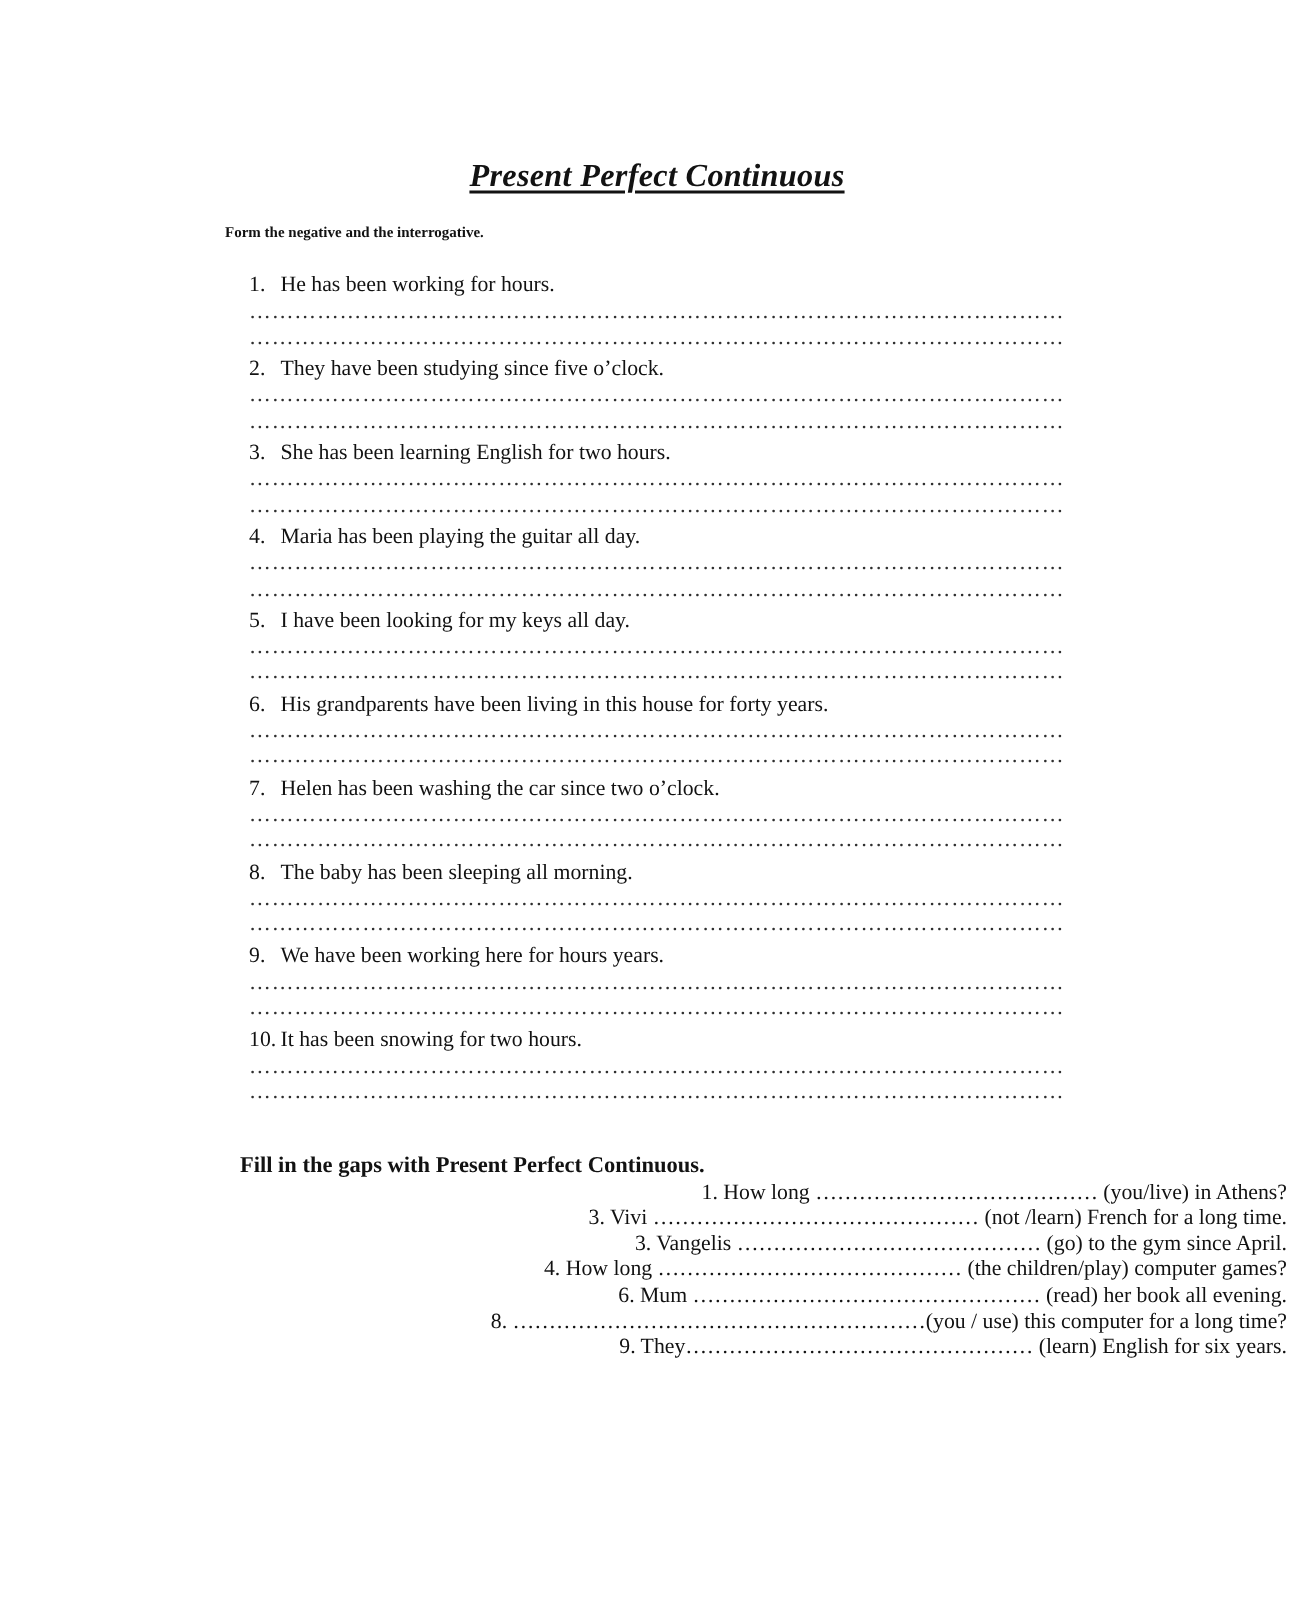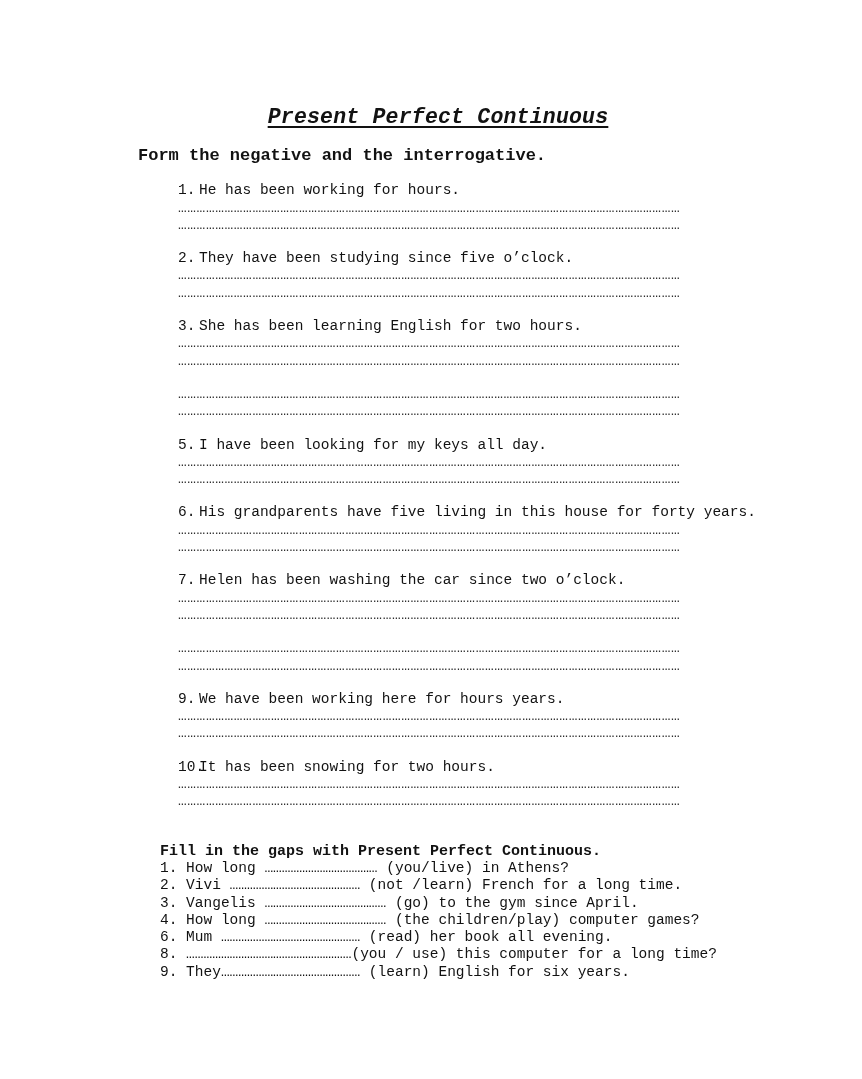--- a/index.html
+++ b/index.html
@@ -7,21 +7,21 @@
     margin: 0;
     padding: 0;
     background: #ffffff;
   }
   .page {
     position: relative;
     width: 862px;
     height: 1079px;
     background: #ffffff;
     overflow: hidden;
-    font-family: Liberation Mono, monospace;
+    font-family: Liberation Serif, serif;
     font-size: 14.5px;
     color: #121212;
     -webkit-font-smoothing: antialiased;
   }
   .content {
     padding: 103px 0 0 138px;
   }
   .doc-title {
     margin: 0;
     width: 600px;
@@ -30,32 +30,32 @@
     font-weight: bold;
     font-style: italic;
     line-height: 28px;
     text-decoration: underline;
     text-decoration-thickness: 2px;
     text-underline-offset: 3px;
     letter-spacing: 0.2px;
     white-space: nowrap;
   }
   .sec1-heading {
-    margin: 16px 0 0 0;
-    font-size: 17px;
+    margin: 16px 0 0 12px;
+    font-size: 10px;
     font-weight: bold;
     line-height: 17.3px;
     white-space: nowrap;
   }
   .exercise-list {
     list-style: none;
     margin: 18px 0 0 0;
     padding: 0 0 0 24px;
   }
-  .ex-item { margin: 16px; padding: 0; }
+  .ex-item { margin: 4px; padding: 0; }
   .row {
     line-height: 17.3px;
     height: 17.3px;
     white-space: nowrap;
   }
   .num {
     display: inline-block;
     width: 21px;
   }
   .dots {
@@ -71,20 +71,21 @@
     margin: 0;
     font-size: 15px;
     font-weight: bold;
     line-height: 17.3px;
     white-space: nowrap;
   }
   .fill-line {
     line-height: 17.3px;
     height: 17.3px;
     white-space: nowrap;
+    text-align: right;
   }
 </style>
 </head>
 <body>
 
 <div class="page">
   <div class="content">
 
     <h1 class="doc-title">Present Perfect Continuous</h1>
 
@@ -100,58 +101,60 @@
         <div class="row"><span class="num">2.</span><span>They have been studying since five o’clock.</span></div>
         <div class="row dots">………………………………………………………………………………………………………………………………………………</div>
         <div class="row dots">………………………………………………………………………………………………………………………………………………</div>
       </li>
       <li class="ex-item">
         <div class="row"><span class="num">3.</span><span>She has been learning English for two hours.</span></div>
         <div class="row dots">………………………………………………………………………………………………………………………………………………</div>
         <div class="row dots">………………………………………………………………………………………………………………………………………………</div>
       </li>
       <li class="ex-item">
+        <div class="row"><span class="num">4.</span><span>Maria has been playing the guitar all day.</span></div>
         <div class="row dots">………………………………………………………………………………………………………………………………………………</div>
         <div class="row dots">………………………………………………………………………………………………………………………………………………</div>
       </li>
       <li class="ex-item">
         <div class="row"><span class="num">5.</span><span>I have been looking for my keys all day.</span></div>
         <div class="row dots">………………………………………………………………………………………………………………………………………………</div>
         <div class="row dots">………………………………………………………………………………………………………………………………………………</div>
       </li>
       <li class="ex-item">
-        <div class="row"><span class="num">6.</span><span>His grandparents have five living in this house for forty years.</span></div>
+        <div class="row"><span class="num">6.</span><span>His grandparents have been living in this house for forty years.</span></div>
         <div class="row dots">………………………………………………………………………………………………………………………………………………</div>
         <div class="row dots">………………………………………………………………………………………………………………………………………………</div>
       </li>
       <li class="ex-item">
         <div class="row"><span class="num">7.</span><span>Helen has been washing the car since two o’clock.</span></div>
         <div class="row dots">………………………………………………………………………………………………………………………………………………</div>
         <div class="row dots">………………………………………………………………………………………………………………………………………………</div>
       </li>
       <li class="ex-item">
+        <div class="row"><span class="num">8.</span><span>The baby has been sleeping all morning.</span></div>
         <div class="row dots">………………………………………………………………………………………………………………………………………………</div>
         <div class="row dots">………………………………………………………………………………………………………………………………………………</div>
       </li>
       <li class="ex-item">
         <div class="row"><span class="num">9.</span><span>We have been working here for hours years.</span></div>
         <div class="row dots">………………………………………………………………………………………………………………………………………………</div>
         <div class="row dots">………………………………………………………………………………………………………………………………………………</div>
       </li>
       <li class="ex-item">
         <div class="row"><span class="num">10.</span><span>It has been snowing for two hours.</span></div>
         <div class="row dots">………………………………………………………………………………………………………………………………………………</div>
         <div class="row dots">………………………………………………………………………………………………………………………………………………</div>
       </li>
     </ol>
 
     <div class="sec2">
       <h3 class="sec2-heading">Fill in the gaps with Present Perfect Continuous.</h3>
       <div class="fill-line">1. How long ………………………………… (you/live) in Athens?</div>
-      <div class="fill-line">2. Vivi ……………………………………… (not /learn) French for a long time.</div>
+      <div class="fill-line">3. Vivi ……………………………………… (not /learn) French for a long time.</div>
       <div class="fill-line">3. Vangelis …………………………………… (go) to the gym since April.</div>
       <div class="fill-line">4. How long …………………………………… (the children/play) computer games?</div>
       <div class="fill-line">6. Mum ………………………………………… (read) her book all evening.</div>
       <div class="fill-line">8. …………………………………………………(you / use) this computer for a long time?</div>
       <div class="fill-line">9.  They………………………………………… (learn) English for six years.</div>
     </div>
 
   </div>
 </div>
 

